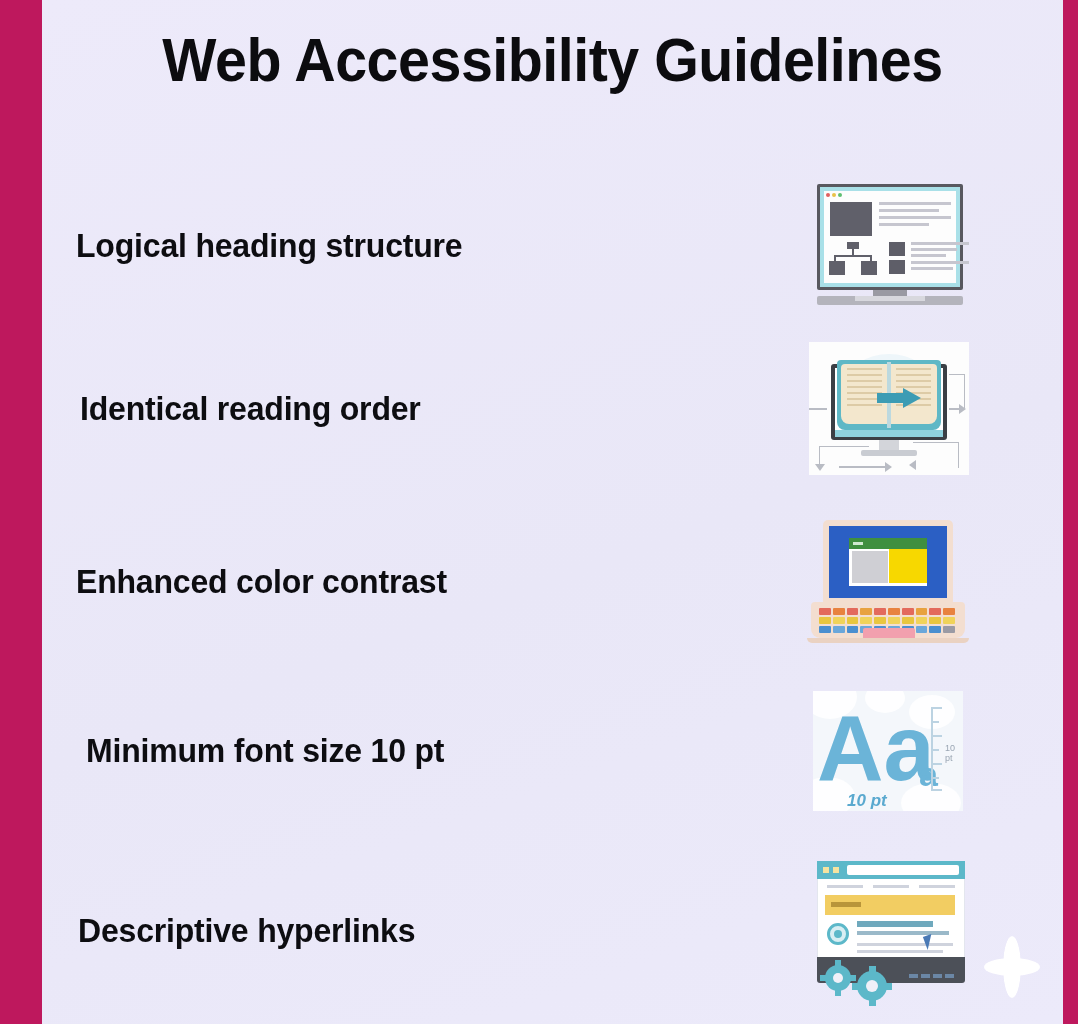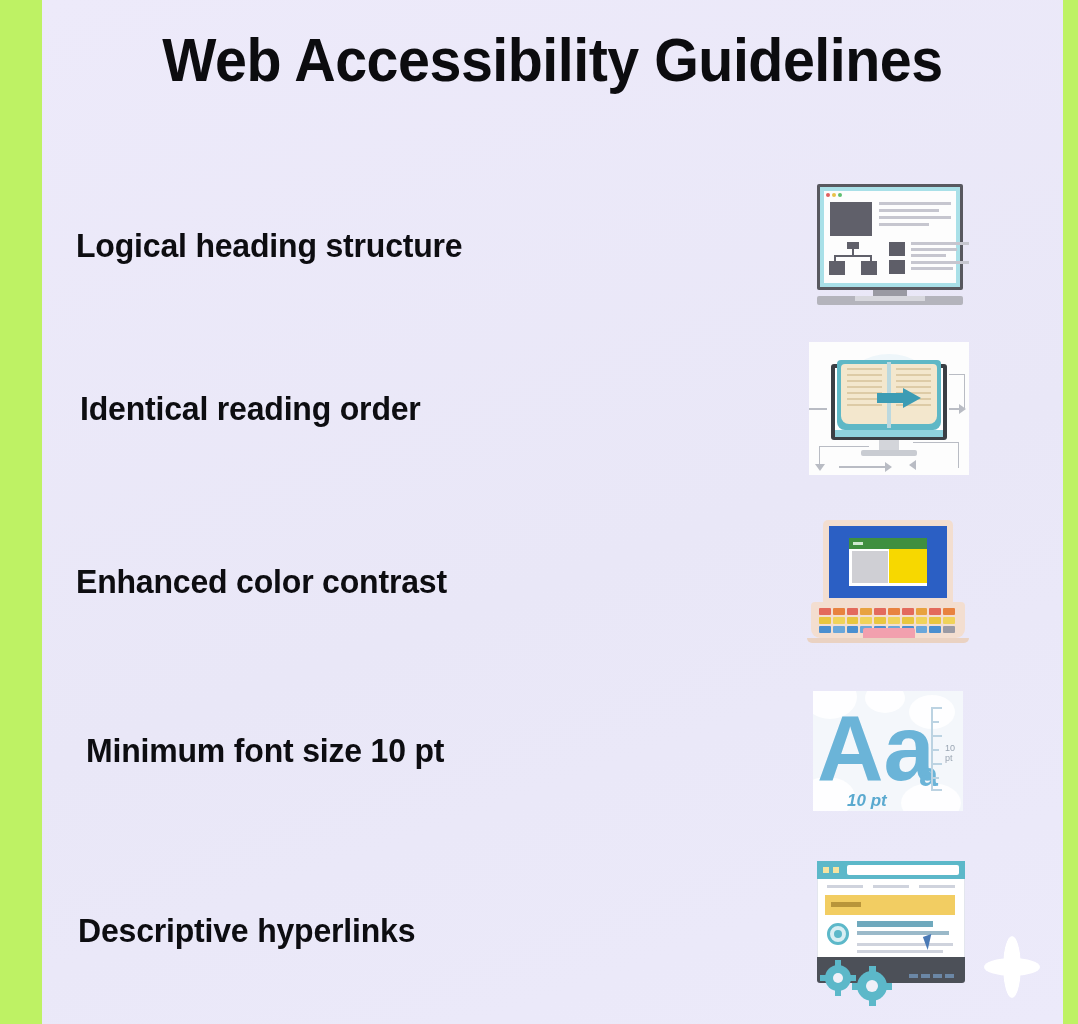--- a/index.html
+++ b/index.html
@@ -4,21 +4,21 @@
 <style>
   * { box-sizing: border-box; margin: 0; padding: 0; }
   html, body {
     width: 1078px; height: 1024px;
     font-family: "Liberation Sans", sans-serif;
     overflow: hidden;
   }
   #slide {
     position: relative;
     width: 1078px; height: 1024px;
-    background: #bef264;
+    background: #be185d;
   }
   
   #panel {
     position: absolute;
     left: 42px; top: 0; width: 1021px; height: 1024px;
     background: #ebe9f8;
     background-image: linear-gradient(160deg, #edeafa 0%, #e9e7f7 55%, #eceafa 100%);
   }
   #title {
     position: absolute;

